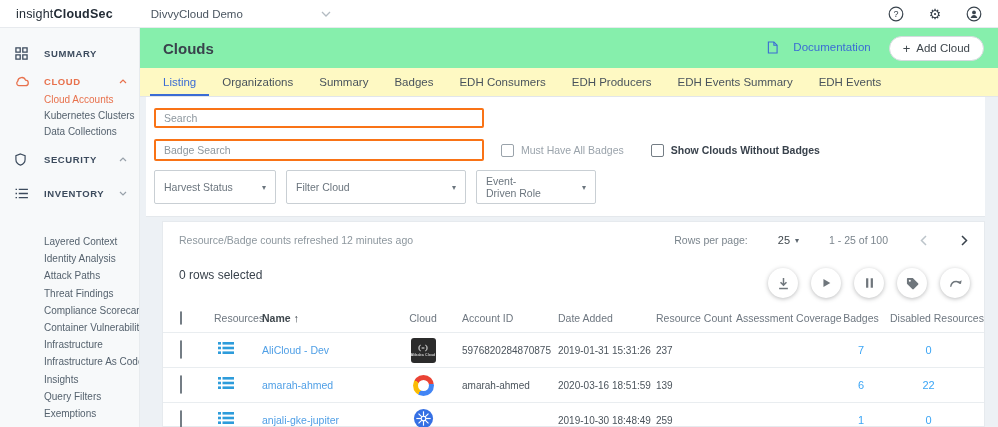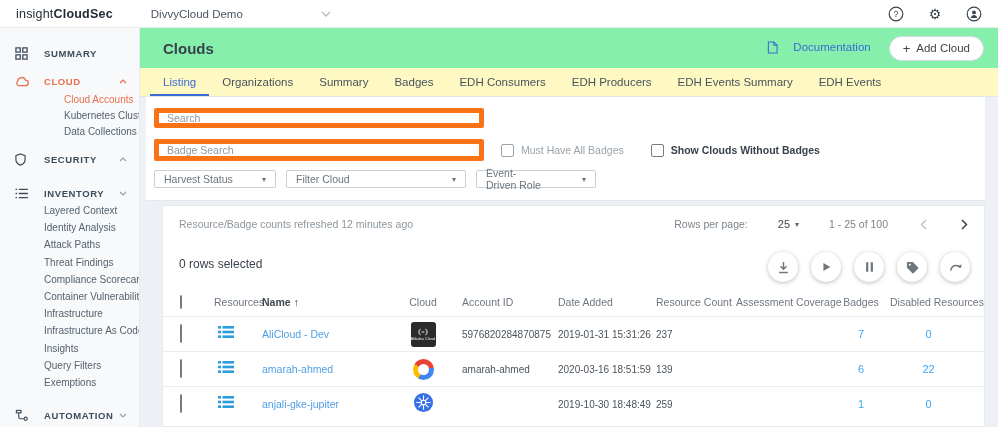--- a/index.html
+++ b/index.html
@@ -19,70 +19,70 @@
 
   .body-wrap { flex:1; display:flex; min-height:0; }
 
   
   .sidebar { width:140px; background:#f7f9fa; border-right:1px solid #e7ebee; flex:0 0 auto; padding-top:8px; overflow:hidden; }
   .side-section { height:18px; display:flex; align-items:center; padding:0 12px 0 15px; cursor:pointer; }
   .side-section .s-icon { width:20px; display:flex; align-items:center; color:#3c4b5d; flex:0 0 auto; }
   .side-section .s-label { font-size:9.5px; font-weight:700; letter-spacing:.6px; color:#3c4b5d; margin-left:9px; white-space:nowrap; }
   .side-section .s-chev { margin-left:auto; color:#98a1aa; display:flex; }
   .side-section.orange .s-label, .side-section.orange .s-chev { color:#e8714c; }
-  .sub-list { list-style:none; padding-left:44px; }
+  .sub-list { list-style:none; padding-left:44px;margin-top:31px; }
   .sub-list li { font-size:10px; color:#55626e; line-height:16px; white-space:nowrap; cursor:pointer; }
   .sub-list.sec li { line-height:17.2px; }
   .sub-list li.active { color:#e8714c; }
-  .mt8{margin-top:8px;} .mt10{margin-top:10px;} .mt16{margin-top:16px;} .mt15{margin-top:15px;} .mt2{margin-top:2px;margin-left:20px;}
+  .mt8{margin-top:8px;} .mt10{margin-top:10px;} .mt16{margin-top:16px;} .mt15{margin-top:15px;} .mt2{margin-top:2px;}
 
   
   .main { flex:1; display:flex; flex-direction:column; min-width:0; }
   .page-header { background:#86efac; height:40px; display:flex; align-items:center; padding:0 14px 0 23px; flex:0 0 auto; }
   .page-title { font-size:15px; font-weight:700; color:#39424c; }
   .ph-right { margin-left:auto; display:flex; align-items:center; gap:18px; }
   .doc-link { display:flex; align-items:flex-start; gap:15px; color:#3b6cd4; font-size:11.5px; cursor:pointer; }
   .add-btn { height:25px; padding:0 13px; border:1px solid #d5dade; border-radius:14px; background:#fff; font-size:11.5px; color:#3f474d; display:flex; align-items:center; gap:6px; cursor:pointer; font-family:inherit; }
   .add-btn .plus { font-size:13px; color:#3f474d; }
 
   .tabs { background:#fef9c3; border-bottom:1px solid #e2e6ea; display:flex; padding-left:10px; height:29px; flex:0 0 auto; }
   .tab { padding:0 13px; font-size:11.5px; color:#49535c; display:flex; align-items:center; cursor:pointer; white-space:nowrap; }
   .tab.active { color:#3b6cd4; box-shadow:inset 0 -2px 0 #3b6cd4; }
 
   
   .filters { background:#fff; margin:0 13px 0 6px; padding:11px 8px 12px 8px; border-bottom:1px solid #e4e8ec; flex:0 0 auto; }
-  .f-input { width:330px; height:20px; border:5px solid #f97316; border-radius:2px; font-size:10.5px; color:#3f474d; padding:0 8px; font-family:inherit; outline:none; display:block; }
+  .f-input { width:330px; height:20px; border:2px solid #f97316; border-radius:2px; font-size:10.5px; color:#3f474d; padding:0 8px; font-family:inherit; outline:none; display:block; }
   .f-input::placeholder { color:#8d979e; }
   .f-row2 { display:flex; align-items:center; margin-top:11px; }
   .f-row2 .f-input { height:22px; }
   .cb-group { display:flex; align-items:center; gap:7px; margin-left:17px; cursor:pointer; }
   .cb-group + .cb-group { margin-left:27px; }
   .cb { width:13px; height:13px; border:1.6px solid #747d85; border-radius:2px; background:#fff; flex:0 0 auto; }
   .cb.muted { border-color:#9aa3ab; }
   .cb-label { font-size:10.5px; color:#39424c; font-weight:700; white-space:nowrap; }
   .cb-label.muted { color:#9aa3ab; font-weight:400; }
   .f-row3 { display:flex; gap:10px; margin-top:9px; }
-  .f-select { height:16px; border:1px solid #c9cfd4; border-radius:2px; display:flex; align-items:center; justify-content:space-between; padding:8px 9px; font-size:10.5px; color:#6b757e; cursor:pointer; }
+  .f-select { height:16px; border:1px solid #c9cfd4; border-radius:2px; display:flex; align-items:center; justify-content:space-between; padding:16px 9px; font-size:10.5px; color:#6b757e; cursor:pointer; }
   .f-select .caret { font-size:8px; color:#6b757e; margin-left:8px; }
   .w122{width:122px;} .w180{width:180px;} .w120{width:120px;gap:31px;}
 
   
   .table-panel { background:#fff; border:1px solid #e6eaee; margin:4px 13px 0 22px; flex:1; min-height:0; }
   .t-info { display:flex; align-items:center; padding:12px 14px 0 16px; }
   .t-note { font-size:10.5px; color:#8d979e; }
   .t-pag { margin-left:auto; display:flex; align-items:center; gap:30px; }
   .t-pag .pp-label { font-size:10.5px; color:#7b858d; }
   .t-pag .pp-value { font-size:11px; color:#3f474d; display:flex; align-items:center; gap:5px; cursor:pointer; }
   .t-pag .pp-value .caret { font-size:8px; color:#5c666f; }
   .t-pag .pp-range { font-size:10.5px; color:#7b858d; }
   .pag-btn { display:flex; align-items:center; cursor:pointer; background:none; border:none; padding:0 2px; }
   .pag-btn.prev { color:#bcc4ca; }
   .pag-btn.next { color:#39424c; }
 
-  .t-actions { display:flex; align-items:center; margin-top:22px; padding:0 14px 0 16px; }
+  .t-actions { display:flex; align-items:flex-start; margin-top:22px; padding:0 14px 0 16px; }
   .sel-text { font-size:12px; color:#39424c; margin-bottom:6px; }
   .act-btns { margin-left:auto; display:flex; gap:13px; }
   .act-btn { width:30px; height:30px; border-radius:50%; background:#fff; border:none; box-shadow:0 1px 4px rgba(60,64,67,.35); display:flex; align-items:center; justify-content:center; cursor:pointer; color:#6f767c; }
 
   .t-grid { display:grid; grid-template-columns:34px 48px 122px 78px 96px 98px 80px 96px 58px 1fr; align-items:center; padding:0 17px; }
   .t-head { height:28px; margin-top:6px; }
   .t-head .hc { font-size:10.5px; color:#6e7780; white-space:nowrap; }
   .t-head .hc.name { color:#3f474d; font-weight:700; }
   .t-head .hc .sort { font-size:11px; margin-left:3px; font-weight:400; color:#3f474d; }
   .center { text-align:center; }

